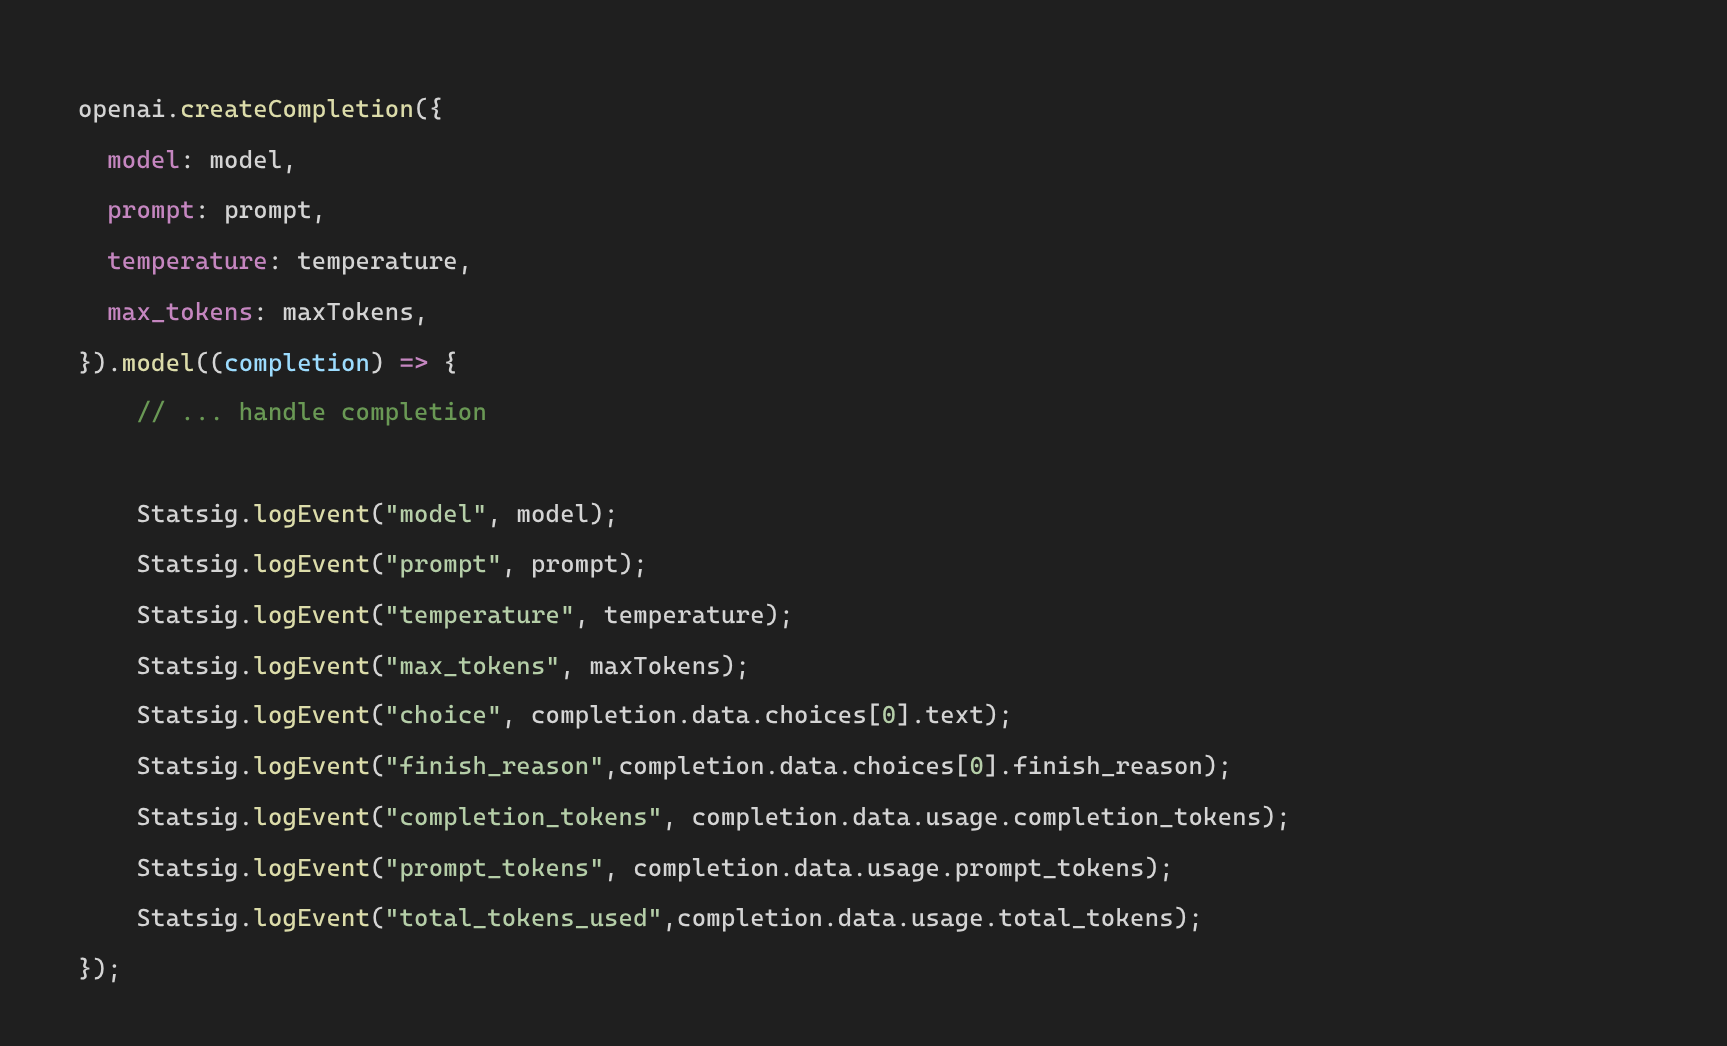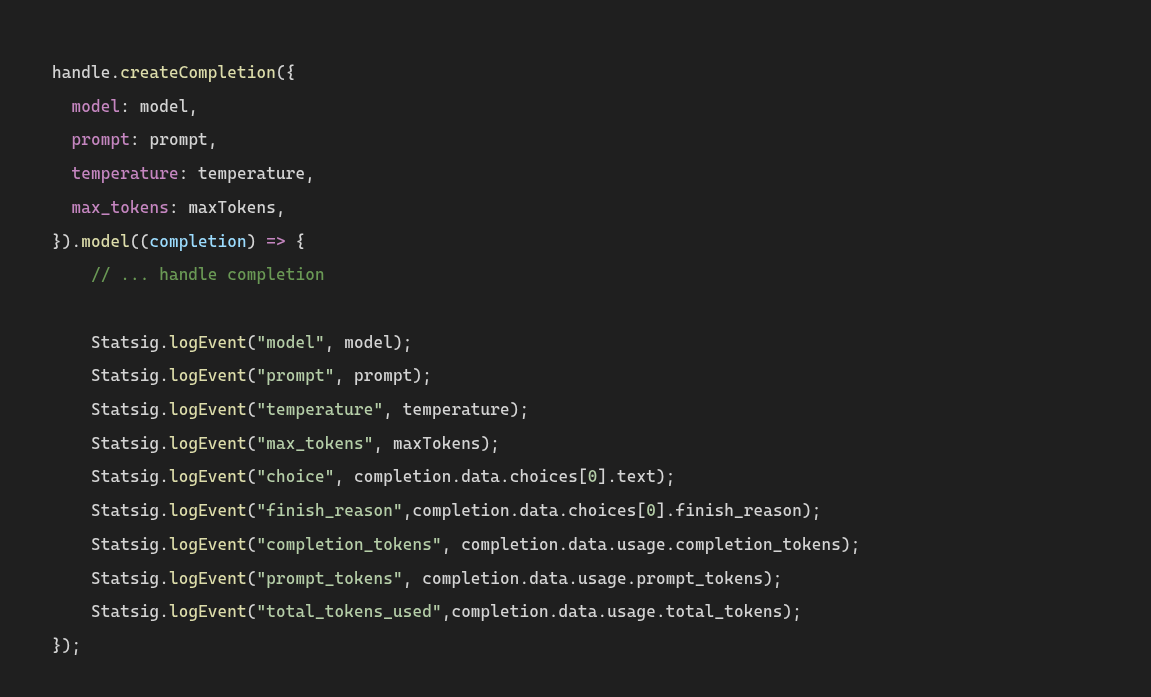--- a/index.html
+++ b/index.html
@@ -25,21 +25,21 @@
   .tok-func    { color: #dcdcaa; }
   .tok-string  { color: #b5cea8; }
   .tok-num     { color: #b5cea8; }
   .tok-punct   { color: #d4d4d4; }
   .tok-comment { color: #6a9955; margin-top: 45px; }
   .tok-obj     { color: #d4d4d4; }
 </style>
 </head>
 <body>
 
-<pre class="code" id="code"><span><span class="tok-obj">handle</span><span class="tok-punct">.</span><span class="tok-func">createCompletion</span><span class="tok-punct">({</span></span>
+<pre class="code" id="code"><span><span class="tok-obj">openai</span><span class="tok-punct">.</span><span class="tok-func">createCompletion</span><span class="tok-punct">({</span></span>
 <span>  <span class="tok-key">model</span><span class="tok-punct">: </span><span class="tok-obj">model</span><span class="tok-punct">,</span></span>
 <span>  <span class="tok-key">prompt</span><span class="tok-punct">: </span><span class="tok-obj">prompt</span><span class="tok-punct">,</span></span>
 <span>  <span class="tok-key">temperature</span><span class="tok-punct">: </span><span class="tok-obj">temperature</span><span class="tok-punct">,</span></span>
 <span>  <span class="tok-key">max_tokens</span><span class="tok-punct">: </span><span class="tok-obj">maxTokens</span><span class="tok-punct">,</span></span>
 <span><span class="tok-punct">}).</span><span class="tok-func">model</span><span class="tok-punct">((</span><span class="tok-var">completion</span><span class="tok-punct">) </span><span class="tok-key">=&gt;</span><span class="tok-punct"> {</span></span>
 <span>    <span class="tok-comment">// ... handle completion</span></span>
 <span></span>
 <span>    <span class="tok-obj">Statsig</span><span class="tok-punct">.</span><span class="tok-func">logEvent</span><span class="tok-punct">(</span><span class="tok-string">"model"</span><span class="tok-punct">, </span><span class="tok-obj">model</span><span class="tok-punct">);</span></span>
 <span>    <span class="tok-obj">Statsig</span><span class="tok-punct">.</span><span class="tok-func">logEvent</span><span class="tok-punct">(</span><span class="tok-string">"prompt"</span><span class="tok-punct">, </span><span class="tok-obj">prompt</span><span class="tok-punct">);</span></span>
 <span>    <span class="tok-obj">Statsig</span><span class="tok-punct">.</span><span class="tok-func">logEvent</span><span class="tok-punct">(</span><span class="tok-string">"temperature"</span><span class="tok-punct">, </span><span class="tok-obj">temperature</span><span class="tok-punct">);</span></span>

